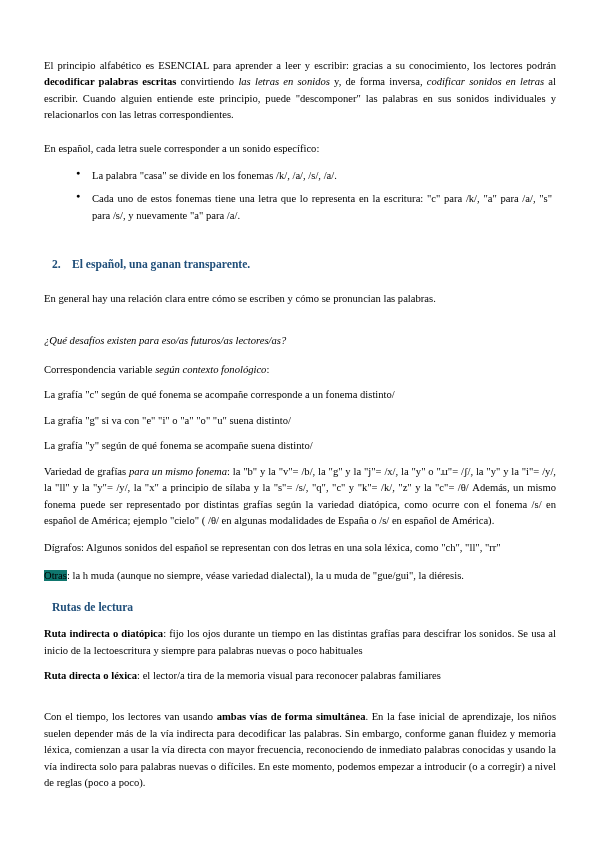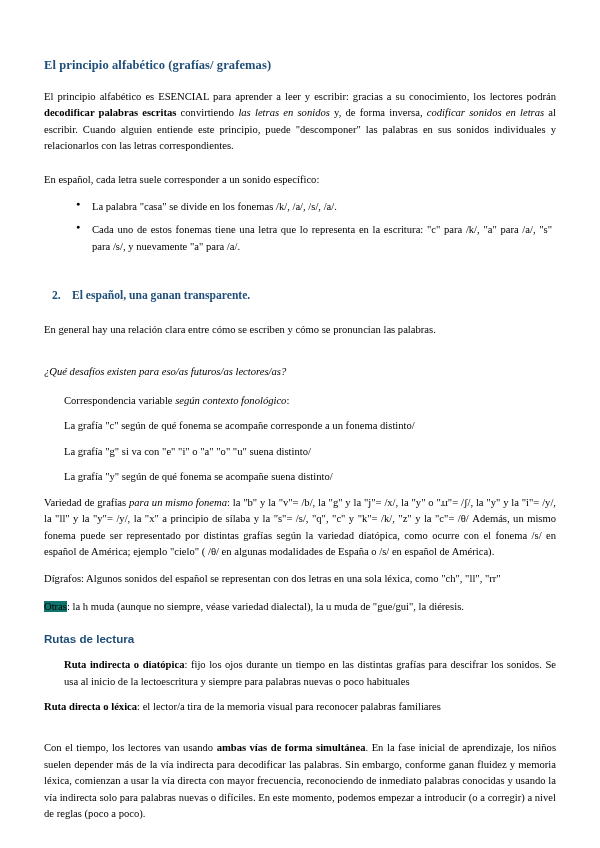--- a/index.html
+++ b/index.html
@@ -68,43 +68,42 @@
     margin: 0 0 14px 0;
     padding-left: 28px;
     position: relative;
   }
   h2.section-heading .num {
     position: absolute;
     left: 8px;
     top: 0;
   }
   h3.sub-heading {
-    font-family: Liberation Sans, sans-serif;
+    font-family: Liberation Serif, serif;
     font-size: 11.6px;
     font-weight: bold;
     color: #1f4e79;
-    margin: 0 0 12px 0;
+    margin: 0 0 12px 8px;
   }
   .highlight {
     background: #0f766e;
   }
   .q-line {
     font-style: italic;
     font-size: 10.6px;
     line-height: 1.55;
     margin: 0 0 13px 0;
   }
-  .tight { margin-bottom: 9px; margin-left: 20px; }
+  .tight { margin-bottom: 9px; }
 </style>
 </head>
 <body>
 
 <div class="page">
 
-  <h1 class="doc-title">El principio alfabético (grafías/ grafemas)</h1>
 
   <p><span>El principio alfabético es ESENCIAL para aprender a leer y escribir: gracias a su conocimiento, los lectores podrán </span><b>decodificar palabras escritas</b><span> convirtiendo </span><i>las letras en sonidos</i><span> y, de forma inversa, </span><i>codificar sonidos en letras</i><span> al escribir. Cuando alguien entiende este principio, puede "descomponer" las palabras en sus sonidos individuales y relacionarlos con las letras correspondientes.</span></p>
 
   <div class="spacer-sm"></div>
 
   <p>En español, cada letra suele corresponder a un sonido específico:</p>
 
   <ul class="bullets">
     <li>La palabra "casa" se divide en los fonemas /k/, /a/, /s/, /a/.</li>
     <li>Cada uno de estos fonemas tiene una letra que lo representa en la escritura: "c" para /k/, "a" para /a/, "s" para /s/, y nuevamente "a" para /a/.</li>

